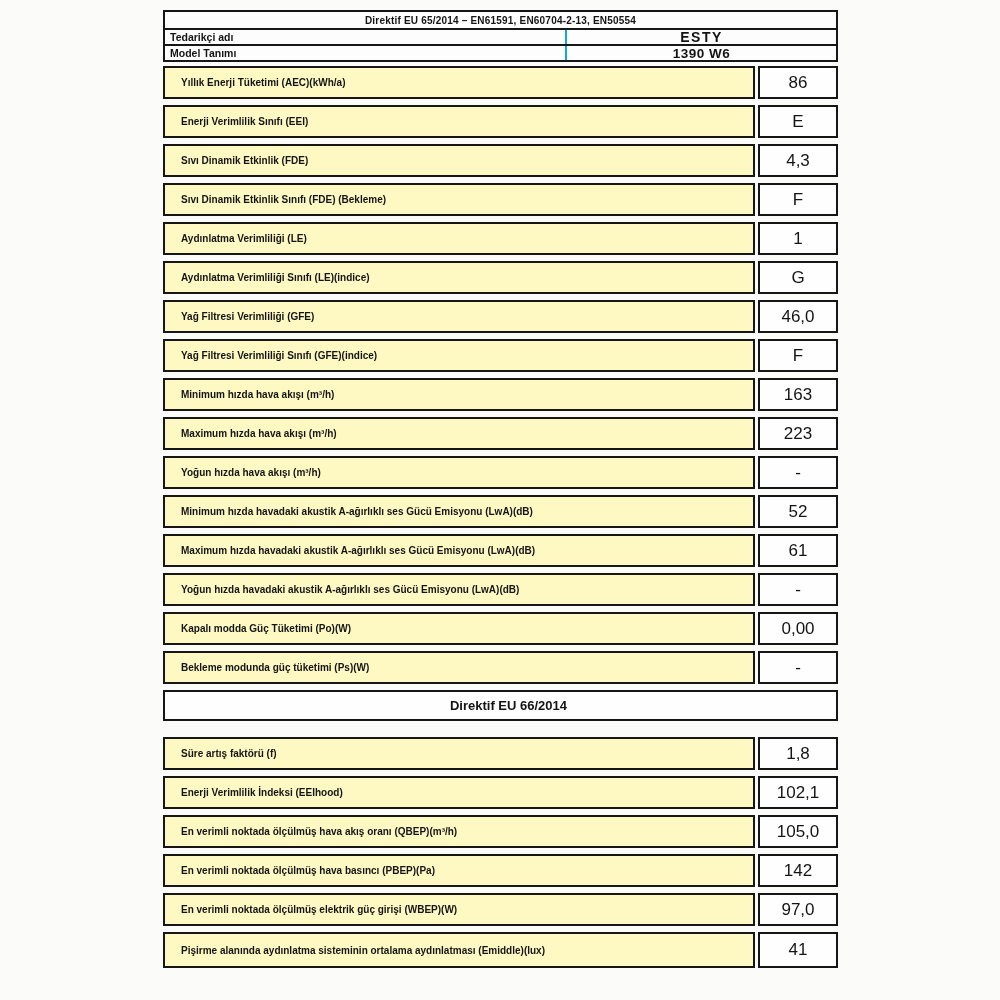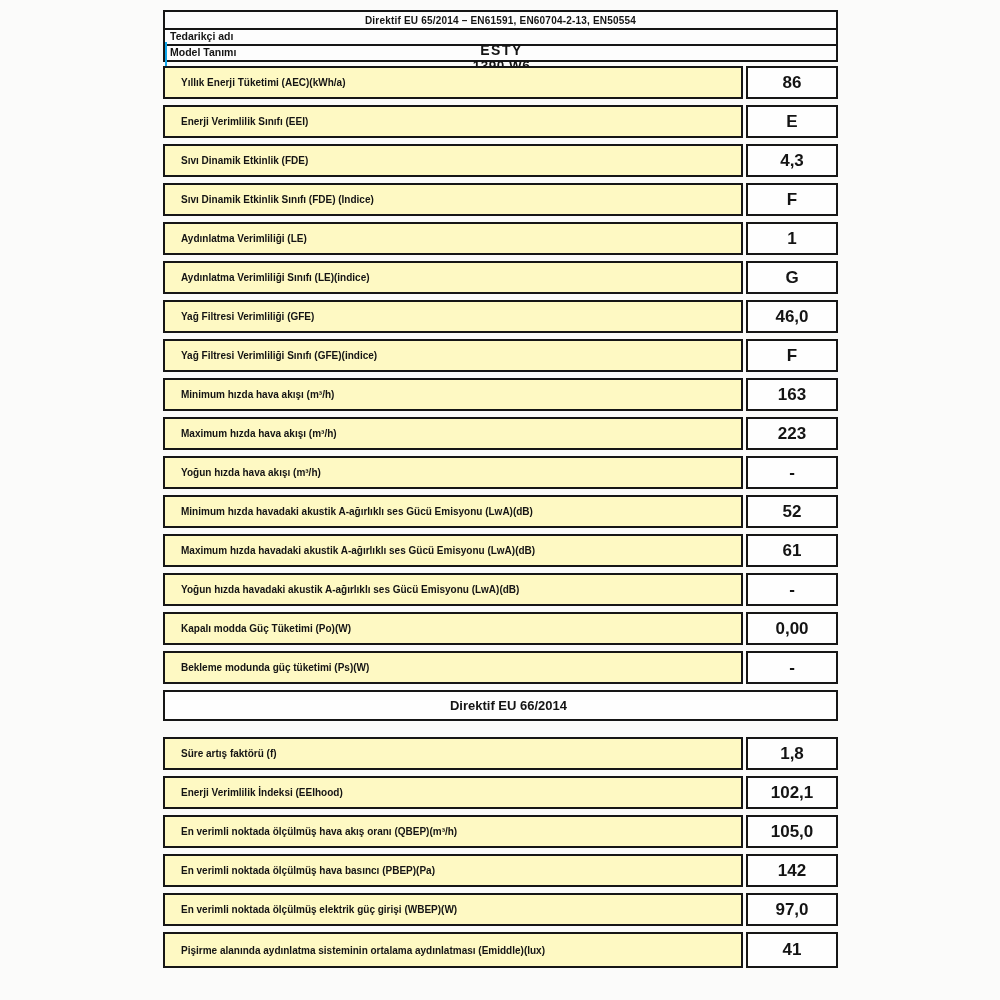--- a/index.html
+++ b/index.html
@@ -12,21 +12,21 @@
   }
   .sheet {
     position: absolute;
     left: 163px; top: 10px;
     width: 675px;
   }
 
   
   .top-block { border: 2px solid #161616; background: #fdfdfd; }
   .top-row { display: flex; height: 16px; align-items: stretch; }
-  .top-row + .top-row { border-top: 2px solid #161616; flex-direction: column; }
+  .top-row + .top-row { border-top: 2px solid #161616; }
   .directive-row {
     justify-content: center; align-items: center;
     font-size: 10px; font-weight: 600; letter-spacing: .2px;
   }
   .t-label {
     width: 400px; display: flex; align-items: center;
     padding-left: 5px; font-size: 10.5px; font-weight: 600;
   }
   .t-value {
     flex: 1; border-left: 2px solid #0ea5e9;
@@ -38,23 +38,23 @@
   
   .rows { margin-top: 4px; }
   .spec-row { display: flex; gap: 3px; margin-bottom: 6px; height: 33px; }
   .spec-row.tall { height: 36px; }
   .cell-label {
     flex: 1; border: 2px solid #161616; background: #fef9c3;
     display: flex; align-items: center;
     padding-left: 16px; font-size: 10px; font-weight: 600;
   }
   .cell-value {
-    width: 92px; border: 2px solid #161616; background: #fefefe;
+    width: 80px; border: 2px solid #161616; background: #fefefe;
     display: flex; align-items: center; justify-content: center;
-    font-weight: bold; font-size: 17px;
+    font-weight: normal; font-size: 17px;
   }
 
   
   .section-header {
     border: 2px solid #161616; background: #fefefe;
     height: 31px; margin-bottom: 6px;
     display: flex; align-items: center; justify-content: center;
     font-weight: bold; font-size: 13px; padding-left: 16px;
   }
 </style>
@@ -84,21 +84,21 @@
     </div>
     <div class="spec-row">
       <div class="cell-label">Enerji Verimlilik Sınıfı (EEI)</div>
       <div class="cell-value">E</div>
     </div>
     <div class="spec-row">
       <div class="cell-label">Sıvı Dinamik Etkinlik  (FDE)</div>
       <div class="cell-value">4,3</div>
     </div>
     <div class="spec-row">
-      <div class="cell-label">Sıvı Dinamik Etkinlik Sınıfı (FDE) (Indice)</div>
+      <div class="cell-label">Sıvı Dinamik Etkinlik Sınıfı (FDE) (Bekleme)</div>
       <div class="cell-value">F</div>
     </div>
     <div class="spec-row">
       <div class="cell-label">Aydınlatma Verimliliği (LE)</div>
       <div class="cell-value">1</div>
     </div>
     <div class="spec-row">
       <div class="cell-label">Aydınlatma Verimliliği Sınıfı (LE)(indice)</div>
       <div class="cell-value">G</div>
     </div>

